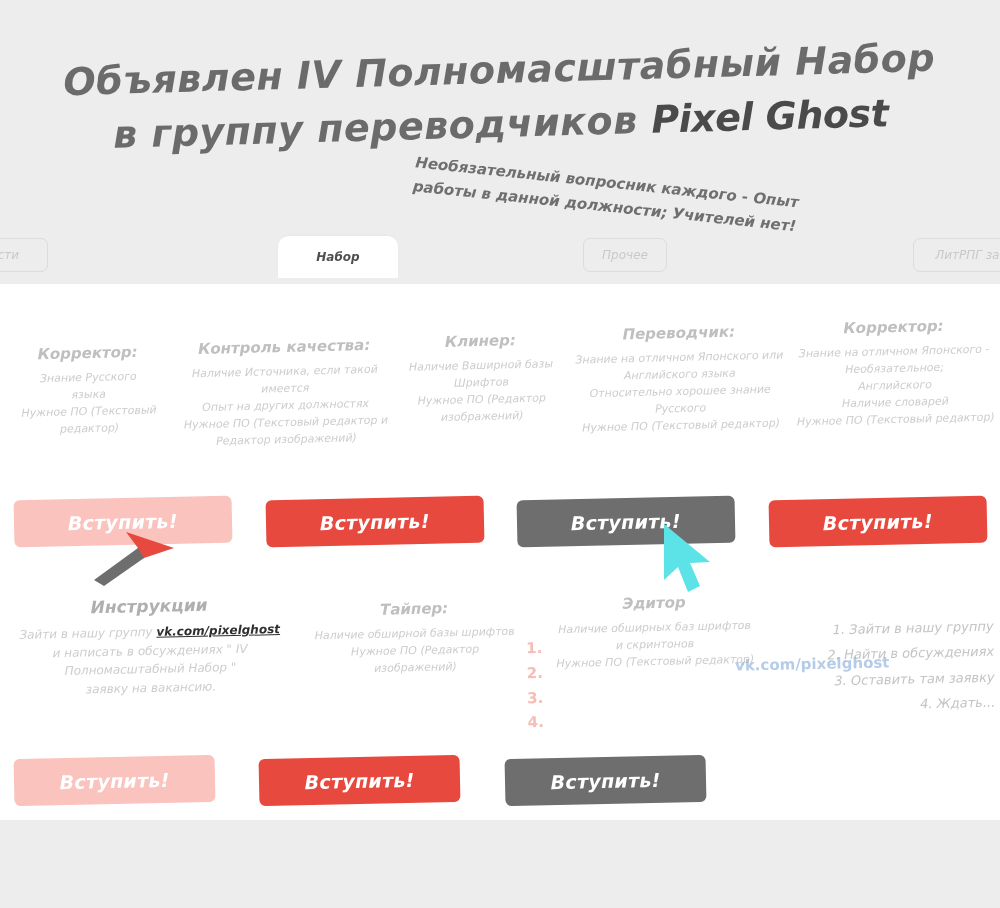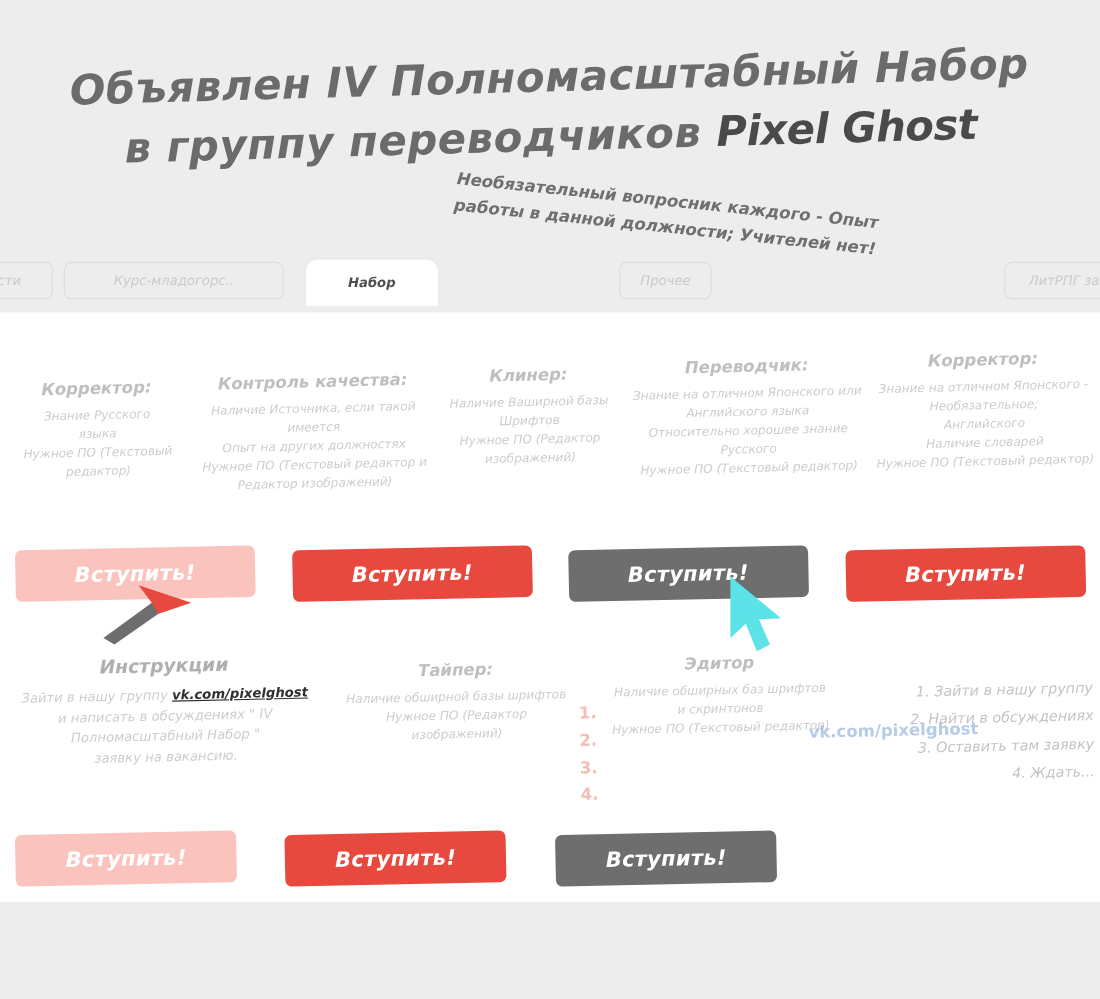--- a/index.html
+++ b/index.html
@@ -229,23 +229,22 @@
   </div>
 
   <div id="subtitle-block">
     <div class="subtitle-line">Необязательный вопросник каждого - Опыт</div>
     <div class="subtitle-line">работы в данной должности; Учителей нет!</div>
   </div>
 </div>
 
 <div id="tabbar">
   <div class="tab" style="left:-62px;width:110px;">Новости</div>
-  <div class="tab" style="left:58px;width:200px;">Курс-младогорс..</div>
   <div class="tab active" style="left:278px;width:120px;">Набор</div>
-  <div class="tab" style="left:563px;width:84px;">Прочее</div>
+  <div class="tab" style="left:583px;width:84px;">Прочее</div>
   <div class="tab" style="left:913px;width:120px;">ЛитРПГ  за...</div>
 </div>
 
 <div id="panel"></div>
 <div id="panel2"></div>
 
 <div class="card-row" style="top:330px;">
   <div class="card" style="transform:rotate(-1.4deg) translateY(14px);">
     <div class="card-title">Корректор:</div>
     <div class="card-line">Знание Русского</div>

